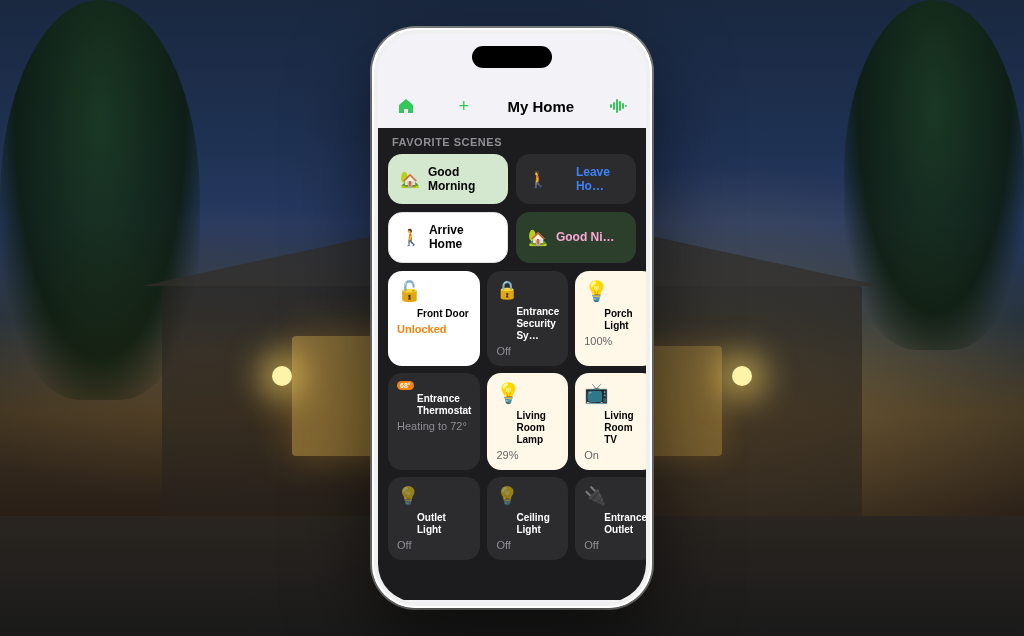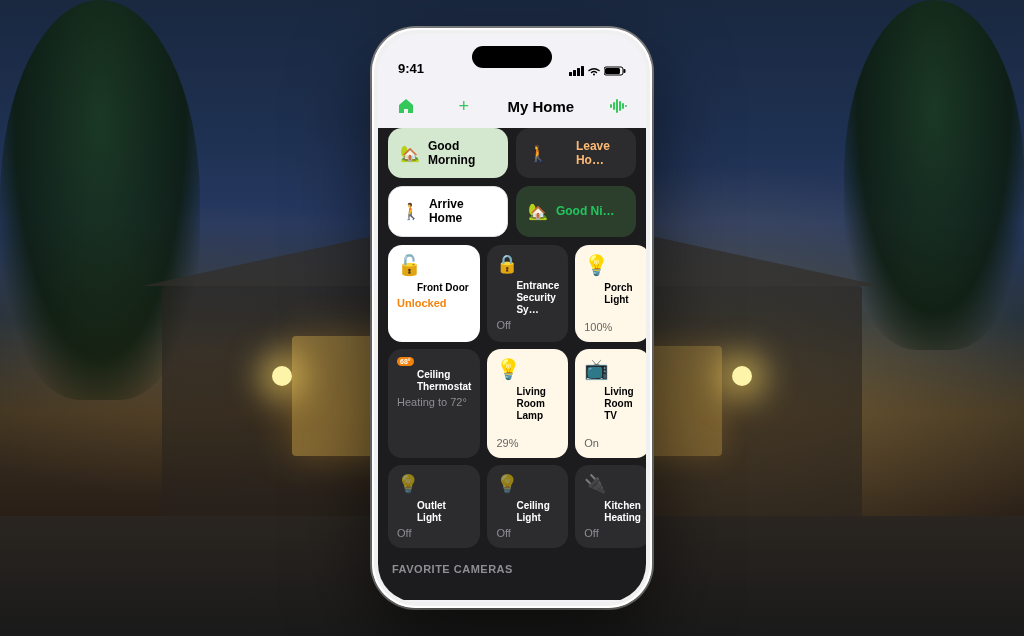--- a/index.html
+++ b/index.html
@@ -218,21 +218,21 @@
       color: #000;
       line-height: 1.2;
     }
 
     .scene-card.active .scene-name,
     .scene-card.active-orange .scene-name {
       color: #000;
     }
 
     .scene-card.dark-active .scene-name {
-      color: #22c55e;
+      color: #f9a8d4;
     }
 
     .scene-card:not(.active):not(.active-orange):not(.dark-active) .scene-name {
       color: #fff;
     }
 
     
     .accessories-grid {
       display: grid;
       grid-template-columns: 1fr 1fr 1fr;
@@ -283,21 +283,20 @@
       line-height: 1.2;
     }
 
     .accessory-card.active .accessory-status {
       color: #f4830d;
       font-weight: 600;
     }
 
     .accessory-card.light-active .accessory-status {
       color: #666;
-      margin-top: 12px;
     }
   </style>
 </head>
 <body>
 
 <div class="bg">
   <div class="house-bg"></div>
   <div class="tree-left"></div>
   <div class="tree-right"></div>
 
@@ -313,41 +312,20 @@
   <div style="position:absolute;bottom:250px;left:calc(50% - 240px);width:20px;height:20px;background:#fff5aa;border-radius:50%;box-shadow:0 0 30px 15px rgba(255,220,100,0.5);"></div>
   <div style="position:absolute;bottom:250px;left:calc(50% + 220px);width:20px;height:20px;background:#fff5aa;border-radius:50%;box-shadow:0 0 30px 15px rgba(255,220,100,0.5);"></div>
 </div>
 
 <div class="phone-wrapper">
   <div class="phone">
     <div class="phone-inner">
 
       <div class="dynamic-island"></div>
 
-      <div class="status-bar">
-        <span class="status-time">9:41</span>
-        <div class="status-icons">
-          <svg width="15" height="10" viewBox="0 0 15 10">
-            <rect x="0" y="6" width="3" height="4" fill="#000" rx="0.5"></rect>
-            <rect x="4" y="4" width="3" height="6" fill="#000" rx="0.5"></rect>
-            <rect x="8" y="2" width="3" height="8" fill="#000" rx="0.5"></rect>
-            <rect x="12" y="0" width="3" height="10" fill="#000" rx="0.5"></rect>
-          </svg>
-          <svg width="12" height="9" viewBox="0 0 12 9">
-            <path d="M6 7.5 L6 7.5" stroke="#000" stroke-width="2" stroke-linecap="round"></path>
-            <path d="M3.5 5.5 Q6 3.5 8.5 5.5" stroke="#000" stroke-width="1.5" fill="none" stroke-linecap="round"></path>
-            <path d="M1 3.5 Q6 0 11 3.5" stroke="#000" stroke-width="1.5" fill="none" stroke-linecap="round"></path>
-          </svg>
-          <svg width="22" height="10" viewBox="0 0 22 10">
-            <rect x="0" y="1" width="19" height="8" rx="2" stroke="#000" stroke-width="1" fill="none"></rect>
-            <rect x="19.5" y="3" width="2" height="4" rx="1" fill="#000"></rect>
-            <rect x="1" y="2" width="15" height="6" rx="1.5" fill="#000"></rect>
-          </svg>
-        </div>
-      </div>
 
       <div class="app-content">
 
         <div class="nav-bar">
           <div class="nav-icon">
             <svg width="18" height="18" viewBox="0 0 18 18">
               <path d="M9 2L2 8v8h5v-4h4v4h5V8L9 2z" fill="#34c759" stroke="none"></path>
             </svg>
           </div>
           <div class="nav-icon" style="font-size:18px;color:#34c759;font-weight:300;">+</div>
@@ -359,31 +337,32 @@
               <rect x="7" y="1" width="2" height="14" rx="1" fill="#34c759"></rect>
               <rect x="10" y="3" width="2" height="10" rx="1" fill="#34c759"></rect>
               <rect x="13" y="5" width="2" height="6" rx="1" fill="#34c759"></rect>
               <rect x="16" y="7" width="2" height="2" rx="1" fill="#34c759"></rect>
             </svg>
           </div>
         </div>
 
         <div class="scroll-content">
 
+          <div class="section-header">Favorite Scenes</div>
 
           <div class="scenes-grid">
 
             <div class="scene-card active">
               <span class="scene-icon">🏡</span>
               <span class="scene-name">Good Morning</span>
             </div>
 
             <div class="scene-card" style="background:#2c2c2e;">
               <span class="scene-icon">🚶</span>
-              <span class="scene-name" style="color:#fdba74;padding-left:20px;">Leave Ho…</span>
+              <span class="scene-name" style="color:#3b82f6;padding-left:20px;">Leave Ho…</span>
             </div>
 
             <div class="scene-card active-orange">
               <span class="scene-icon">🚶</span>
               <span class="scene-name">Arrive Home</span>
             </div>
 
             <div class="scene-card dark-active">
               <span class="scene-icon">🏡</span>
               <span class="scene-name">Good Ni…</span>
@@ -408,21 +387,21 @@
             <div class="accessory-card light-active">
               <span class="accessory-icon">💡</span>
               <span class="accessory-name">Porch Light</span>
               <span class="accessory-status" style="color:#666;">100%</span>
             </div>
 
             <div class="accessory-card">
               <div style="display:flex;align-items:center;gap:2px;">
                 <span style="background:#f4830d;color:#fff;font-size:7px;font-weight:700;padding:1px 3px;border-radius:8px;">68°</span>
               </div>
-              <span class="accessory-name">Ceiling Thermostat</span>
+              <span class="accessory-name">Entrance Thermostat</span>
               <span class="accessory-status" style="color:#8e8e93;">Heating to 72°</span>
             </div>
 
             <div class="accessory-card light-active">
               <span class="accessory-icon">💡</span>
               <span class="accessory-name">Living Room Lamp</span>
               <span class="accessory-status" style="color:#666;">29%</span>
             </div>
 
             <div class="accessory-card light-active">
@@ -438,24 +417,23 @@
             </div>
 
             <div class="accessory-card">
               <span class="accessory-icon" style="font-size:18px;opacity:0.5;">💡</span>
               <span class="accessory-name">Ceiling Light</span>
               <span class="accessory-status" style="color:#8e8e93;">Off</span>
             </div>
 
             <div class="accessory-card">
               <span class="accessory-icon" style="font-size:18px;opacity:0.5;">🔌</span>
-              <span class="accessory-name">Kitchen Heating</span>
+              <span class="accessory-name">Entrance Outlet</span>
               <span class="accessory-status" style="color:#8e8e93;">Off</span>
             </div>
           </div>
 
-          <div class="section-header">Favorite Cameras</div>
 
         </div>
       </div>
     </div>
   </div>
 </div>
 
 </body></html>

